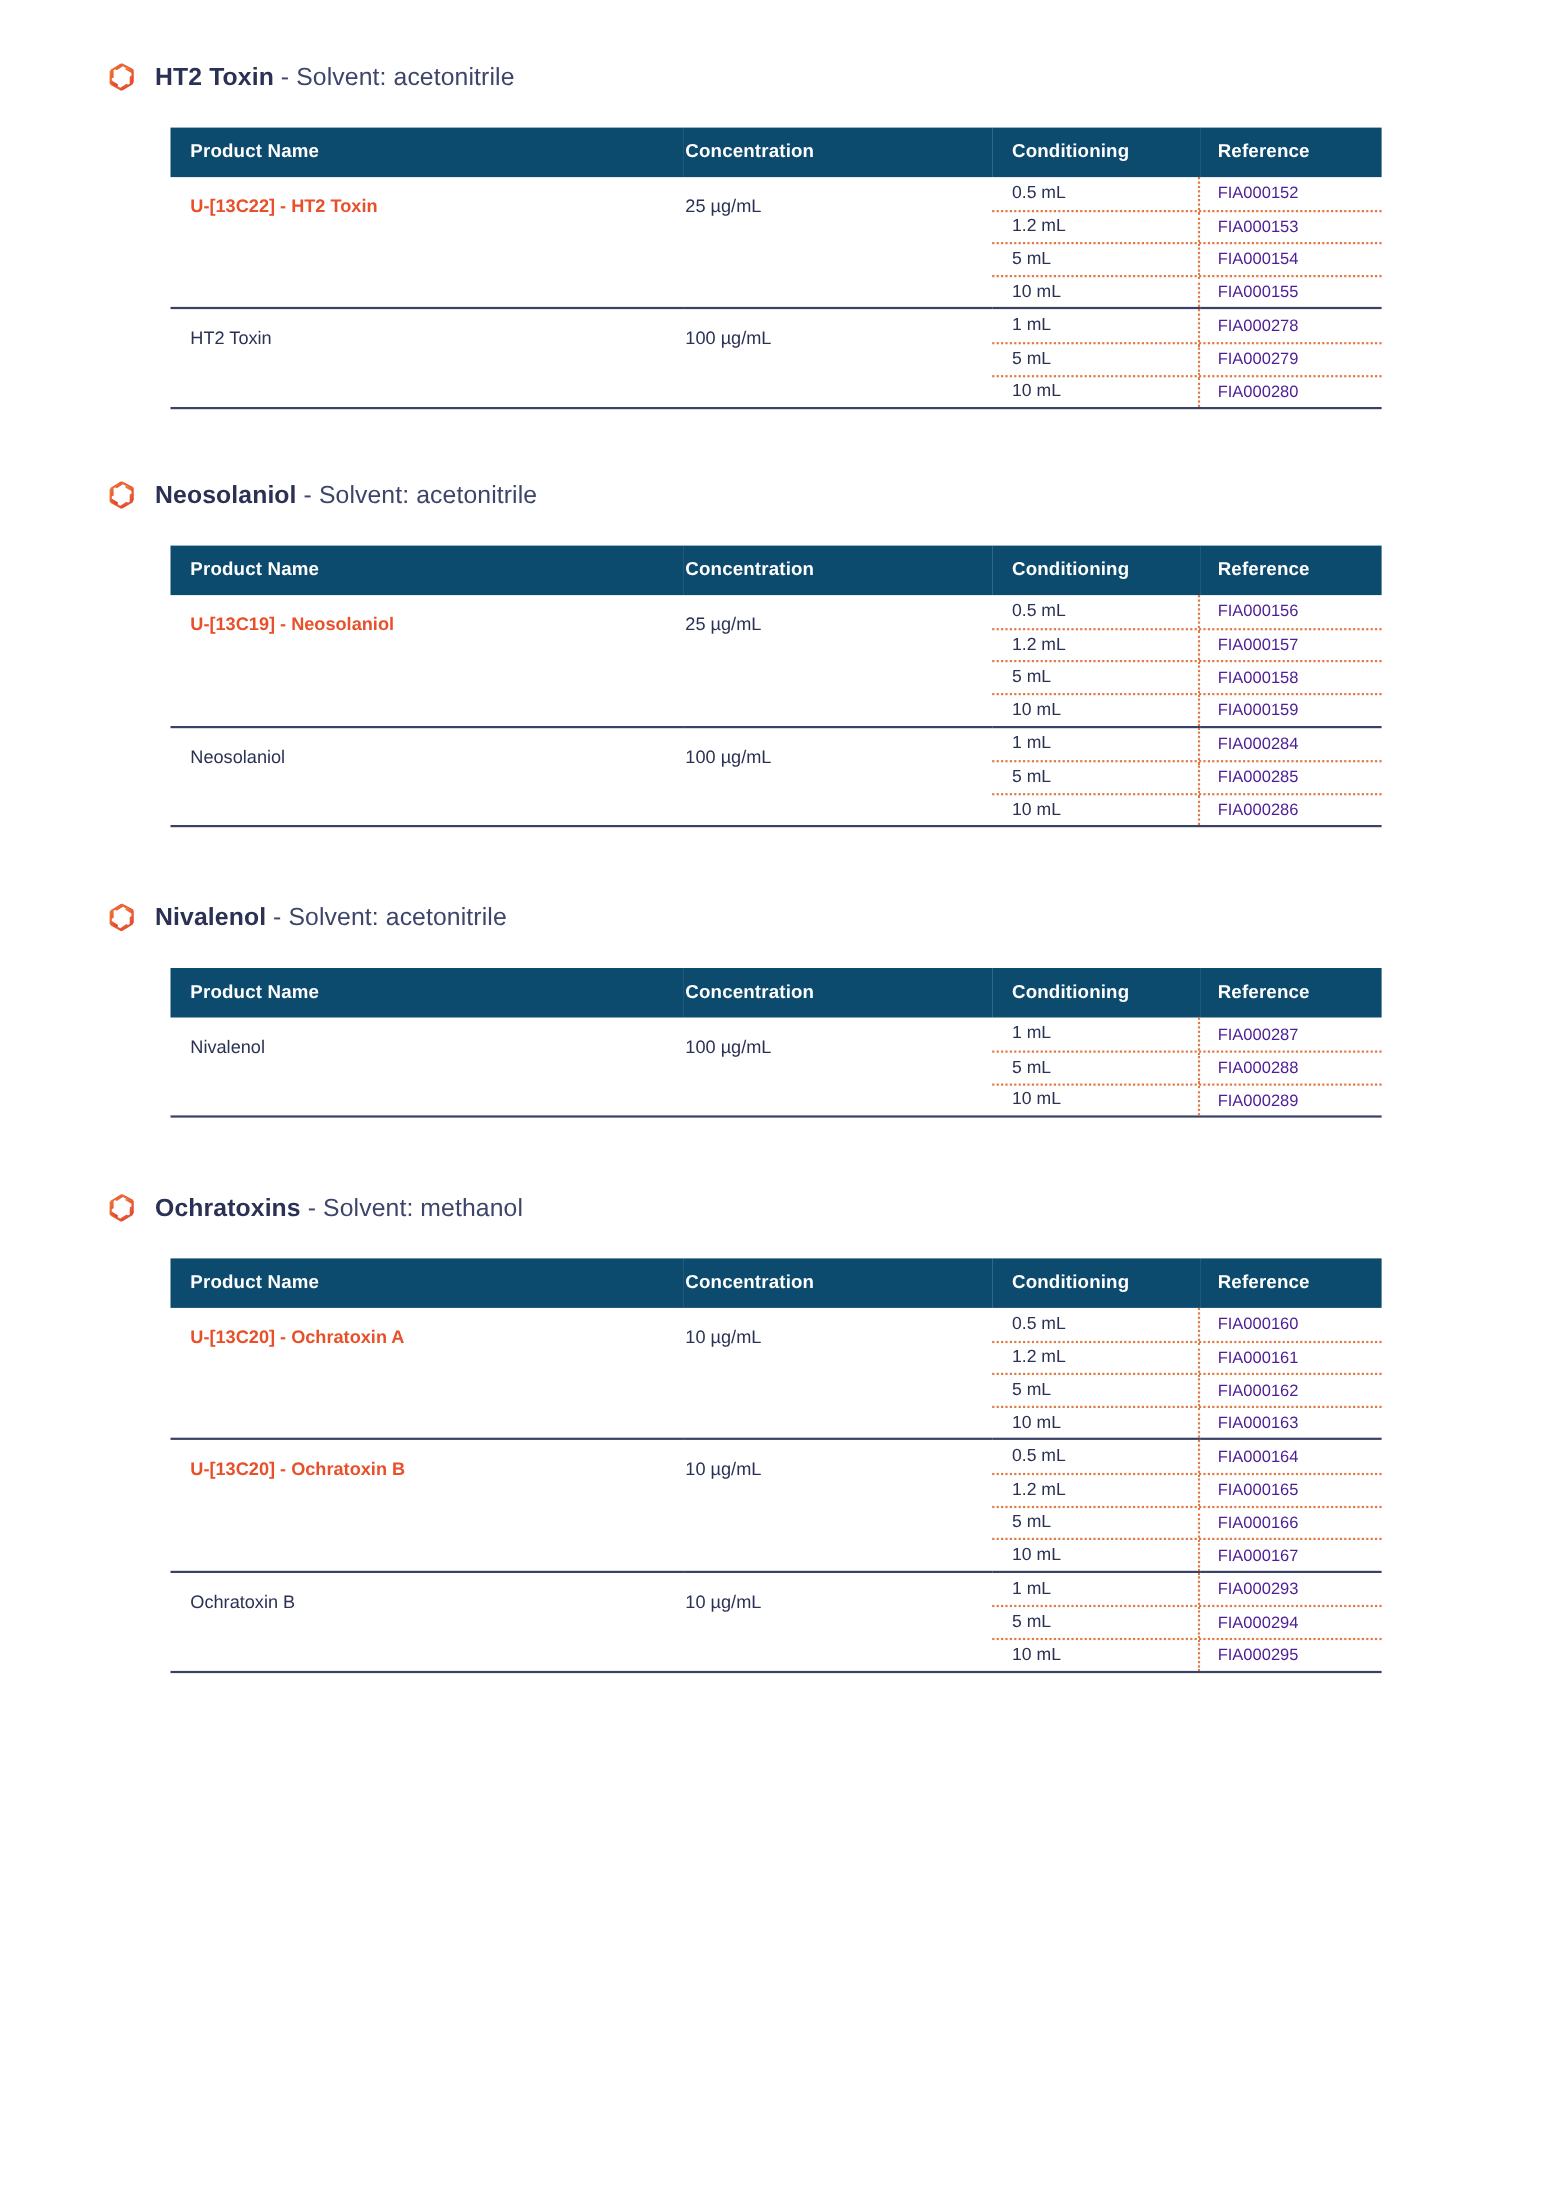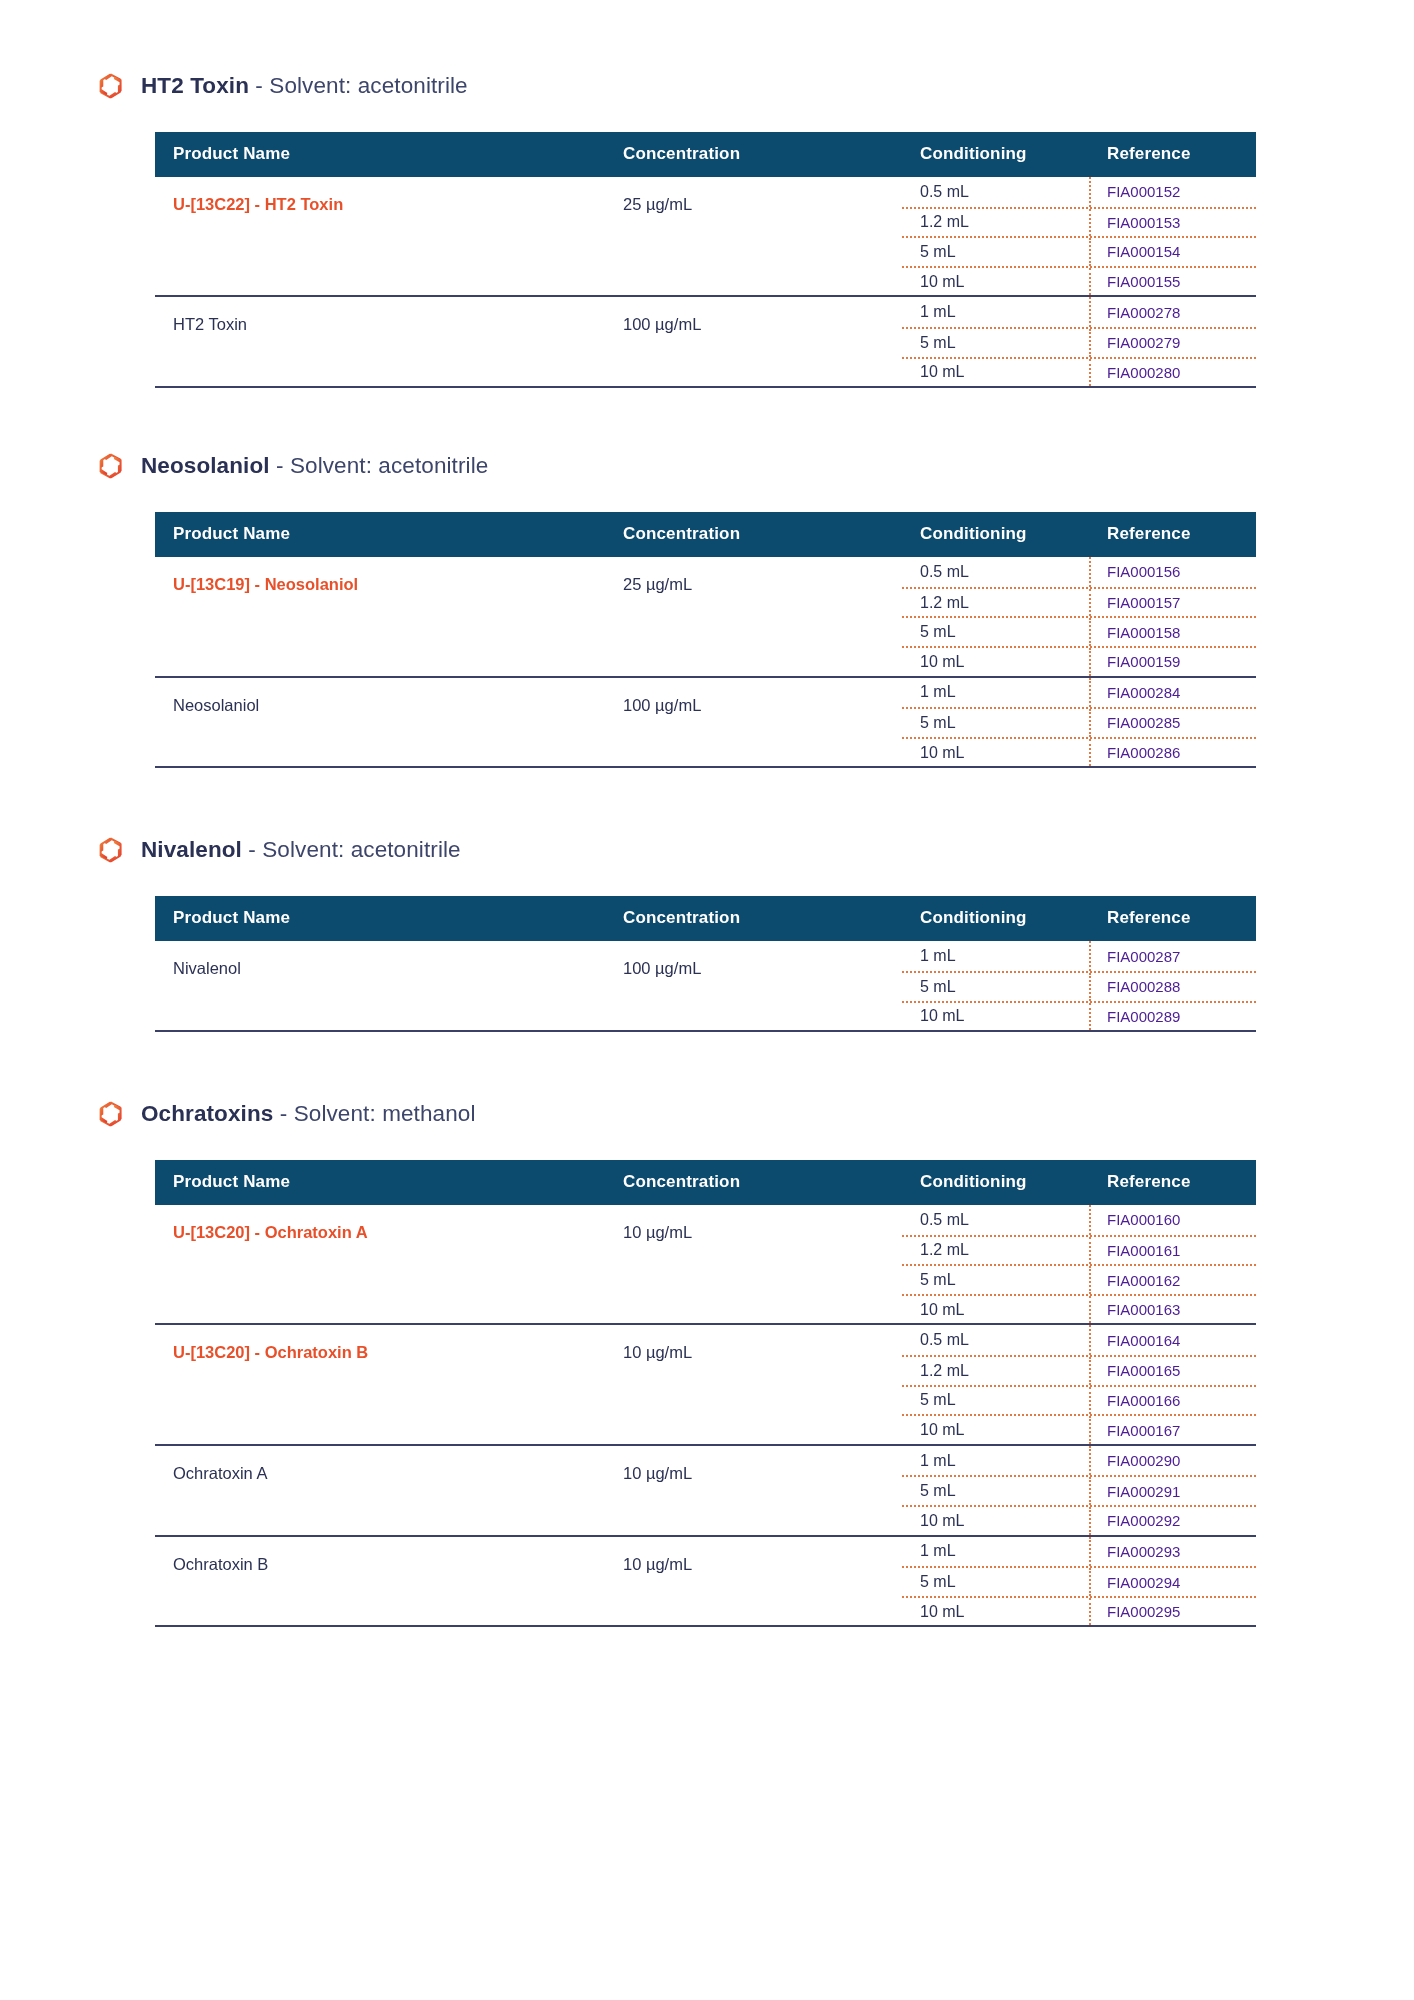--- a/index.html
+++ b/index.html
@@ -154,21 +154,21 @@
     height: 2px;
     background: #3b4166;
     width: 100%;
   }
 </style>
 </head>
 <body>
 
 <div class="page">
   <div id="sections-root">
-      <div class="section" style="margin-top:72px;">
+      <div class="section" style="margin-top:56px;">
         <div class="section-head">
           <span class="hex-icon"><svg viewBox="0 0 64 68" width="26" height="28" xmlns="http://www.w3.org/2000/svg">
               <defs>
                 <linearGradient id="g1" x1="0" y1="0" x2="1" y2="1">
                   <stop offset="0%" stop-color="#F0883C"></stop>
                   <stop offset="100%" stop-color="#E2342C"></stop>
                 </linearGradient>
               </defs>
               <g fill="url(#g1)">
                 <path d="M32 3 L56 16 L56 22 L34 10 L20 19 L14 15 Z"></path>
@@ -474,40 +474,20 @@
                       <div class="sub-ref">FIA000166</div>
                     </div>
                     <div class="sub-row">
                       <div class="sub-cond">10 mL</div>
                       <div class="sub-ref">FIA000167</div>
                     </div>
                   </div>
                 </td>
               </tr>
               <tr class="grp">
-                <td class="cell-name"><span class="pname-plain">Ochratoxin A</span></td>
-                <td class="cell-conc">10 µg/mL</td>
-                <td class="cell-sub" colspan="2">
-                  <div class="sub-list">
-                    <div class="sub-row">
-                      <div class="sub-cond">1 mL</div>
-                      <div class="sub-ref">FIA000290</div>
-                    </div>
-                    <div class="sub-row">
-                      <div class="sub-cond">5 mL</div>
-                      <div class="sub-ref">FIA000291</div>
-                    </div>
-                    <div class="sub-row">
-                      <div class="sub-cond">10 mL</div>
-                      <div class="sub-ref">FIA000292</div>
-                    </div>
-                  </div>
-                </td>
-              </tr>
-              <tr class="grp">
                 <td class="cell-name"><span class="pname-plain">Ochratoxin B</span></td>
                 <td class="cell-conc">10 µg/mL</td>
                 <td class="cell-sub" colspan="2">
                   <div class="sub-list">
                     <div class="sub-row">
                       <div class="sub-cond">1 mL</div>
                       <div class="sub-ref">FIA000293</div>
                     </div>
                     <div class="sub-row">
                       <div class="sub-cond">5 mL</div>

